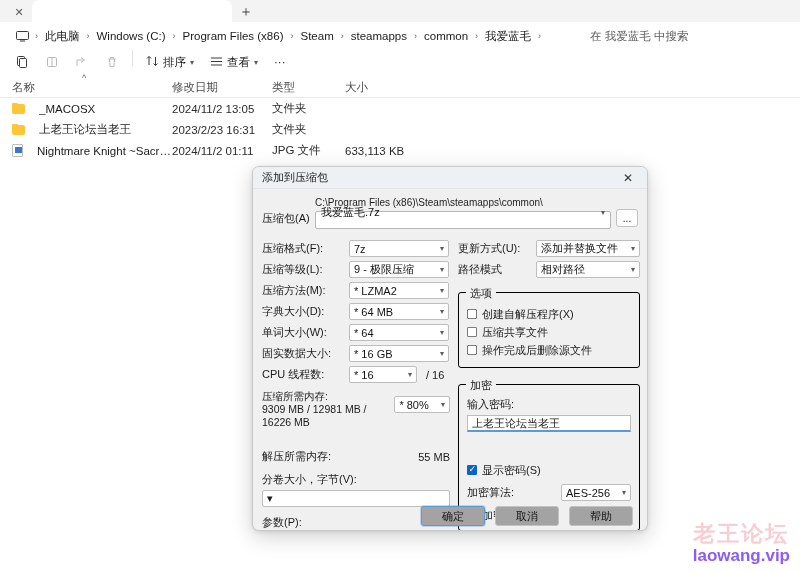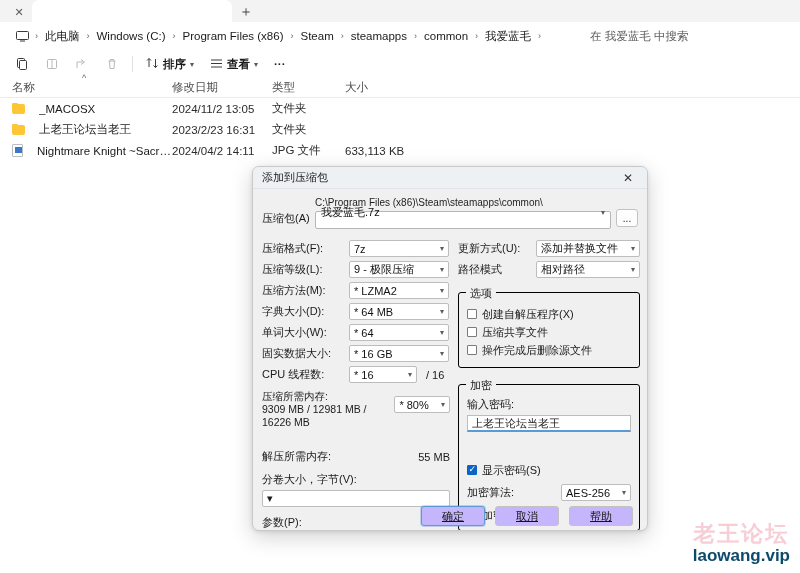--- a/index.html
+++ b/index.html
@@ -26,22 +26,22 @@
 
   .addressbar { height:28px; background:#fff; display:flex; align-items:center; padding:0 8px; gap:0; }
   .crumbbox { display:flex; align-items:center; flex:0 0 auto; background:#fff; border-radius:4px;
      height:24px; padding:0 4px; }
   .crumb { font-size:11.5px; color:#1b1b1b; padding:2px 5px; border-radius:3px; white-space:nowrap; }
   .crumb.home { display:flex; align-items:center; padding:2px 4px; }
   .sep { color:#5c5c5c; font-size:9px; padding:0 2px; user-select:none; }
   .searchbox { margin-left:auto; width:210px; height:24px; display:flex; align-items:center;
      padding:0 8px; color:#5d5d5d; font-size:11.5px; border-radius:4px; background:#fff; }
 
-  .toolbar { height:28px; background:#fff; display:flex; align-items:center; padding:0 8px; gap:2px;
-     border-bottom:0;font-weight:bold; }
+  .toolbar { height:28px; background:#fff; display:flex; padding:0 8px; gap:2px;
+     border-bottom:0; }
   .tb-btn { width:28px; height:24px; display:flex; align-items:center; justify-content:center;
      border-radius:4px; color:#3a3a3a; }
   .tb-btn.dim { color:#b9b9b9; }
   .tb-item { height:24px; display:flex; align-items:center; gap:4px; padding:0 7px; border-radius:4px;
      font-size:11.5px; color:#1b1b1b; }
   .tb-sep { width:1px; height:16px; background:#e2e2e2; margin:0 4px; }
   .chev { font-size:8px; color:#5a5a5a; }
 
   .listhdr { height:20px; display:flex; align-items:center; font-size:11.5px; color:#4f4f4f;
      border-bottom:1px solid #ececec; padding-left:12px; position:relative; }
@@ -131,28 +131,28 @@
   .enc-lab { font-size:11px; margin-bottom:3px; }
   .pwd { height:17px; background:#fff; border:1px solid #bdbdbd; border-bottom:2px solid #5b9bd5;
      display:flex; align-items:center; padding:0 4px; font-size:11px; }
   .pwd2 { height:17px; background:#f0f0f0; border:0; margin-top:3px; }
   .algrow { display:flex; align-items:center; margin-top:5px; }
   .algrow .al { width:66px; font-size:11px; }
   .algrow .ac { width:70px; margin-left:auto; }
 
   .footer { position:absolute; left:0; bottom:0; width:100%; height:32px; display:flex;
      align-items:center; justify-content:flex-end; gap:10px; padding-right:14px; }
-  .fbtn { width:64px; height:20px; background:#c4b5fd; border:1px solid #c2c2c2; border-radius:3px;
-     display:flex; align-items:center; justify-content:center; font-size:11px; color:#141414;text-decoration:underline; }
+  .fbtn { width:64px; height:20px; background:#a3a3a3; border:1px solid #c2c2c2; border-radius:3px;
+     display:flex; align-items:center; justify-content:center; font-size:11px; color:#141414; }
   .fbtn.primary { border:1px solid #5b9bd5; box-shadow:0 0 0 1px rgba(91,155,213,.35); }
 
   
   #wm { position:absolute; right:10px; bottom:8px; text-align:center; pointer-events:none; }
   #wm .w1 { font-size:22px; font-weight:bold; color:#f7cdd6; letter-spacing:2px; line-height:24px; }
-  #wm .w2 { font-size:17px; font-weight:bold; color:#0c4a6e; line-height:19px; }
+  #wm .w2 { font-size:17px; font-weight:bold; color:#8b5cf6; line-height:19px; }
 </style>
 </head>
 <body>
 
 <div id="explorer">
 
   <div class="tabstrip">
     <div class="tab-close">✕</div>
     <div class="tab-active"></div>
     <div class="tab-new">＋</div>
@@ -259,21 +259,21 @@
       </div>
       <div class="cdate">2023/2/23 16:31</div>
       <div class="ctype">文件夹</div>
       <div class="csize"></div>
     </div>
     <div class="row">
       <div class="cname">
         <span class="ico-img"></span>
         <span class="nm">Nightmare Knight ~Sacred Maiden ...</span>
       </div>
-      <div class="cdate">2024/04/2 14:11</div>
+      <div class="cdate">2024/11/2 01:11</div>
       <div class="ctype">JPG 文件</div>
       <div class="csize">633,113 KB</div>
     </div>
   </div>
 </div>
 
 <div id="dialog">
   <div class="dlg-title">
     <span class="t">添加到压缩包</span>
     <span class="dlg-x">✕</span>

